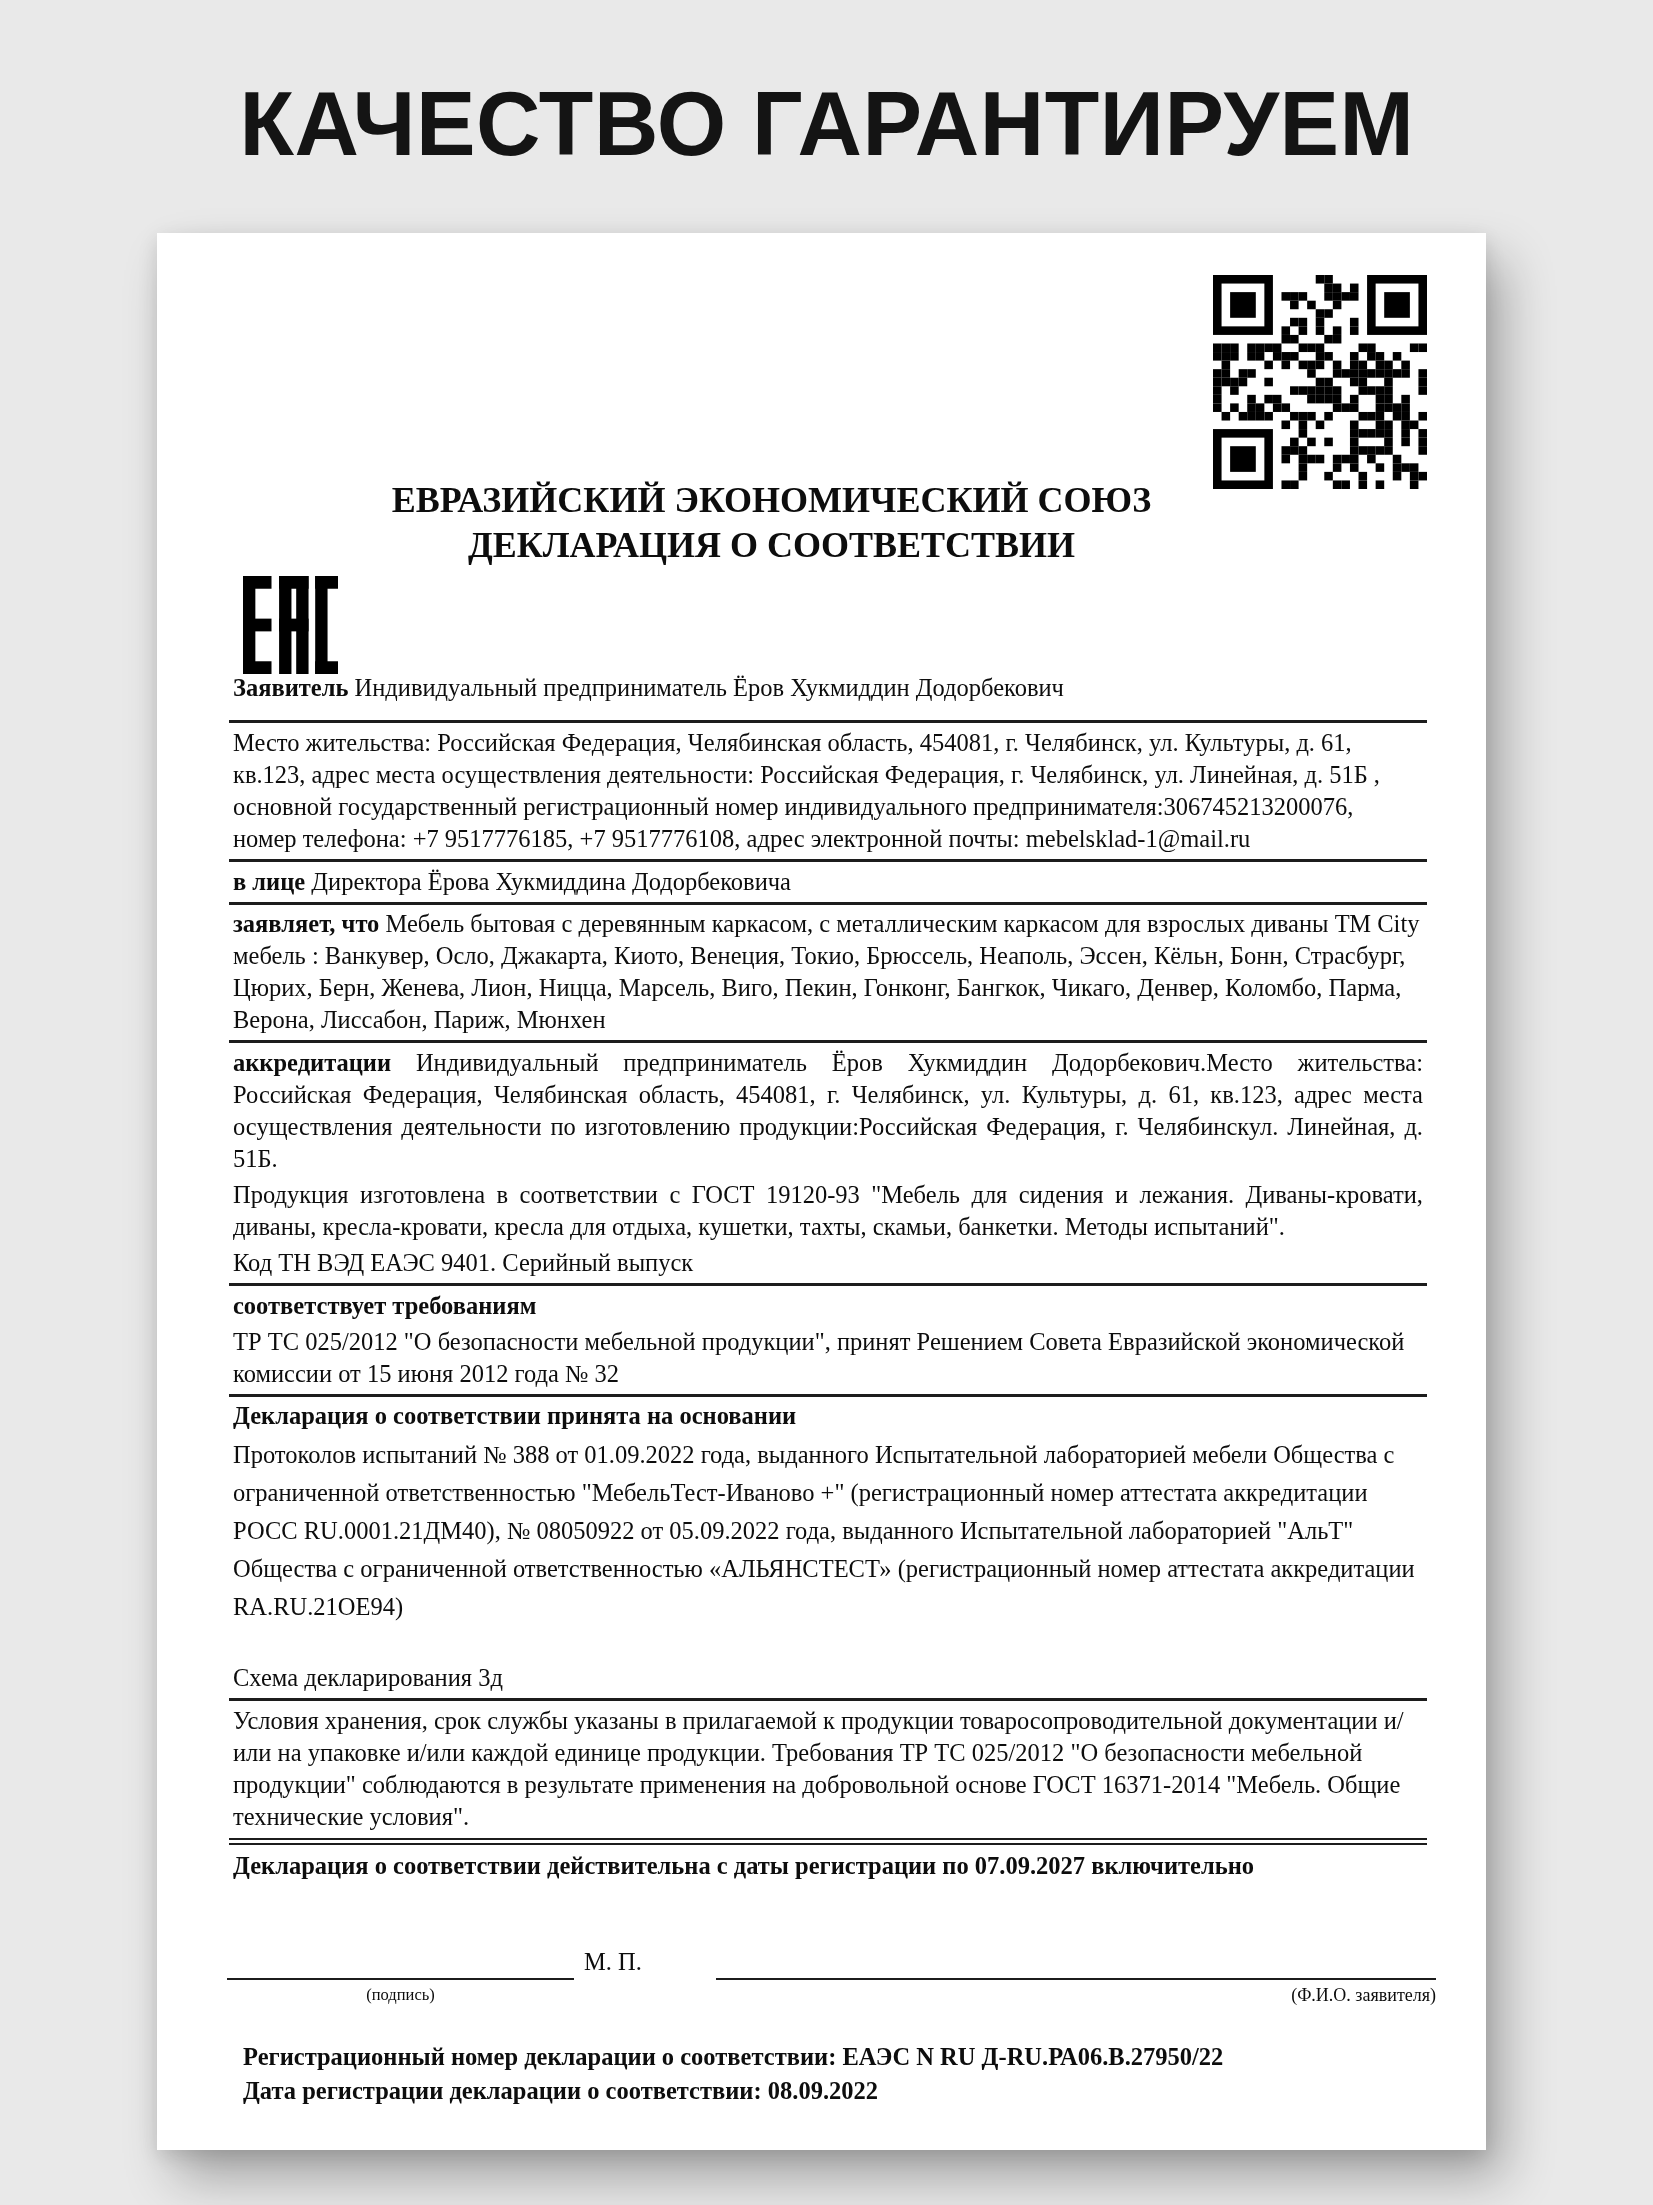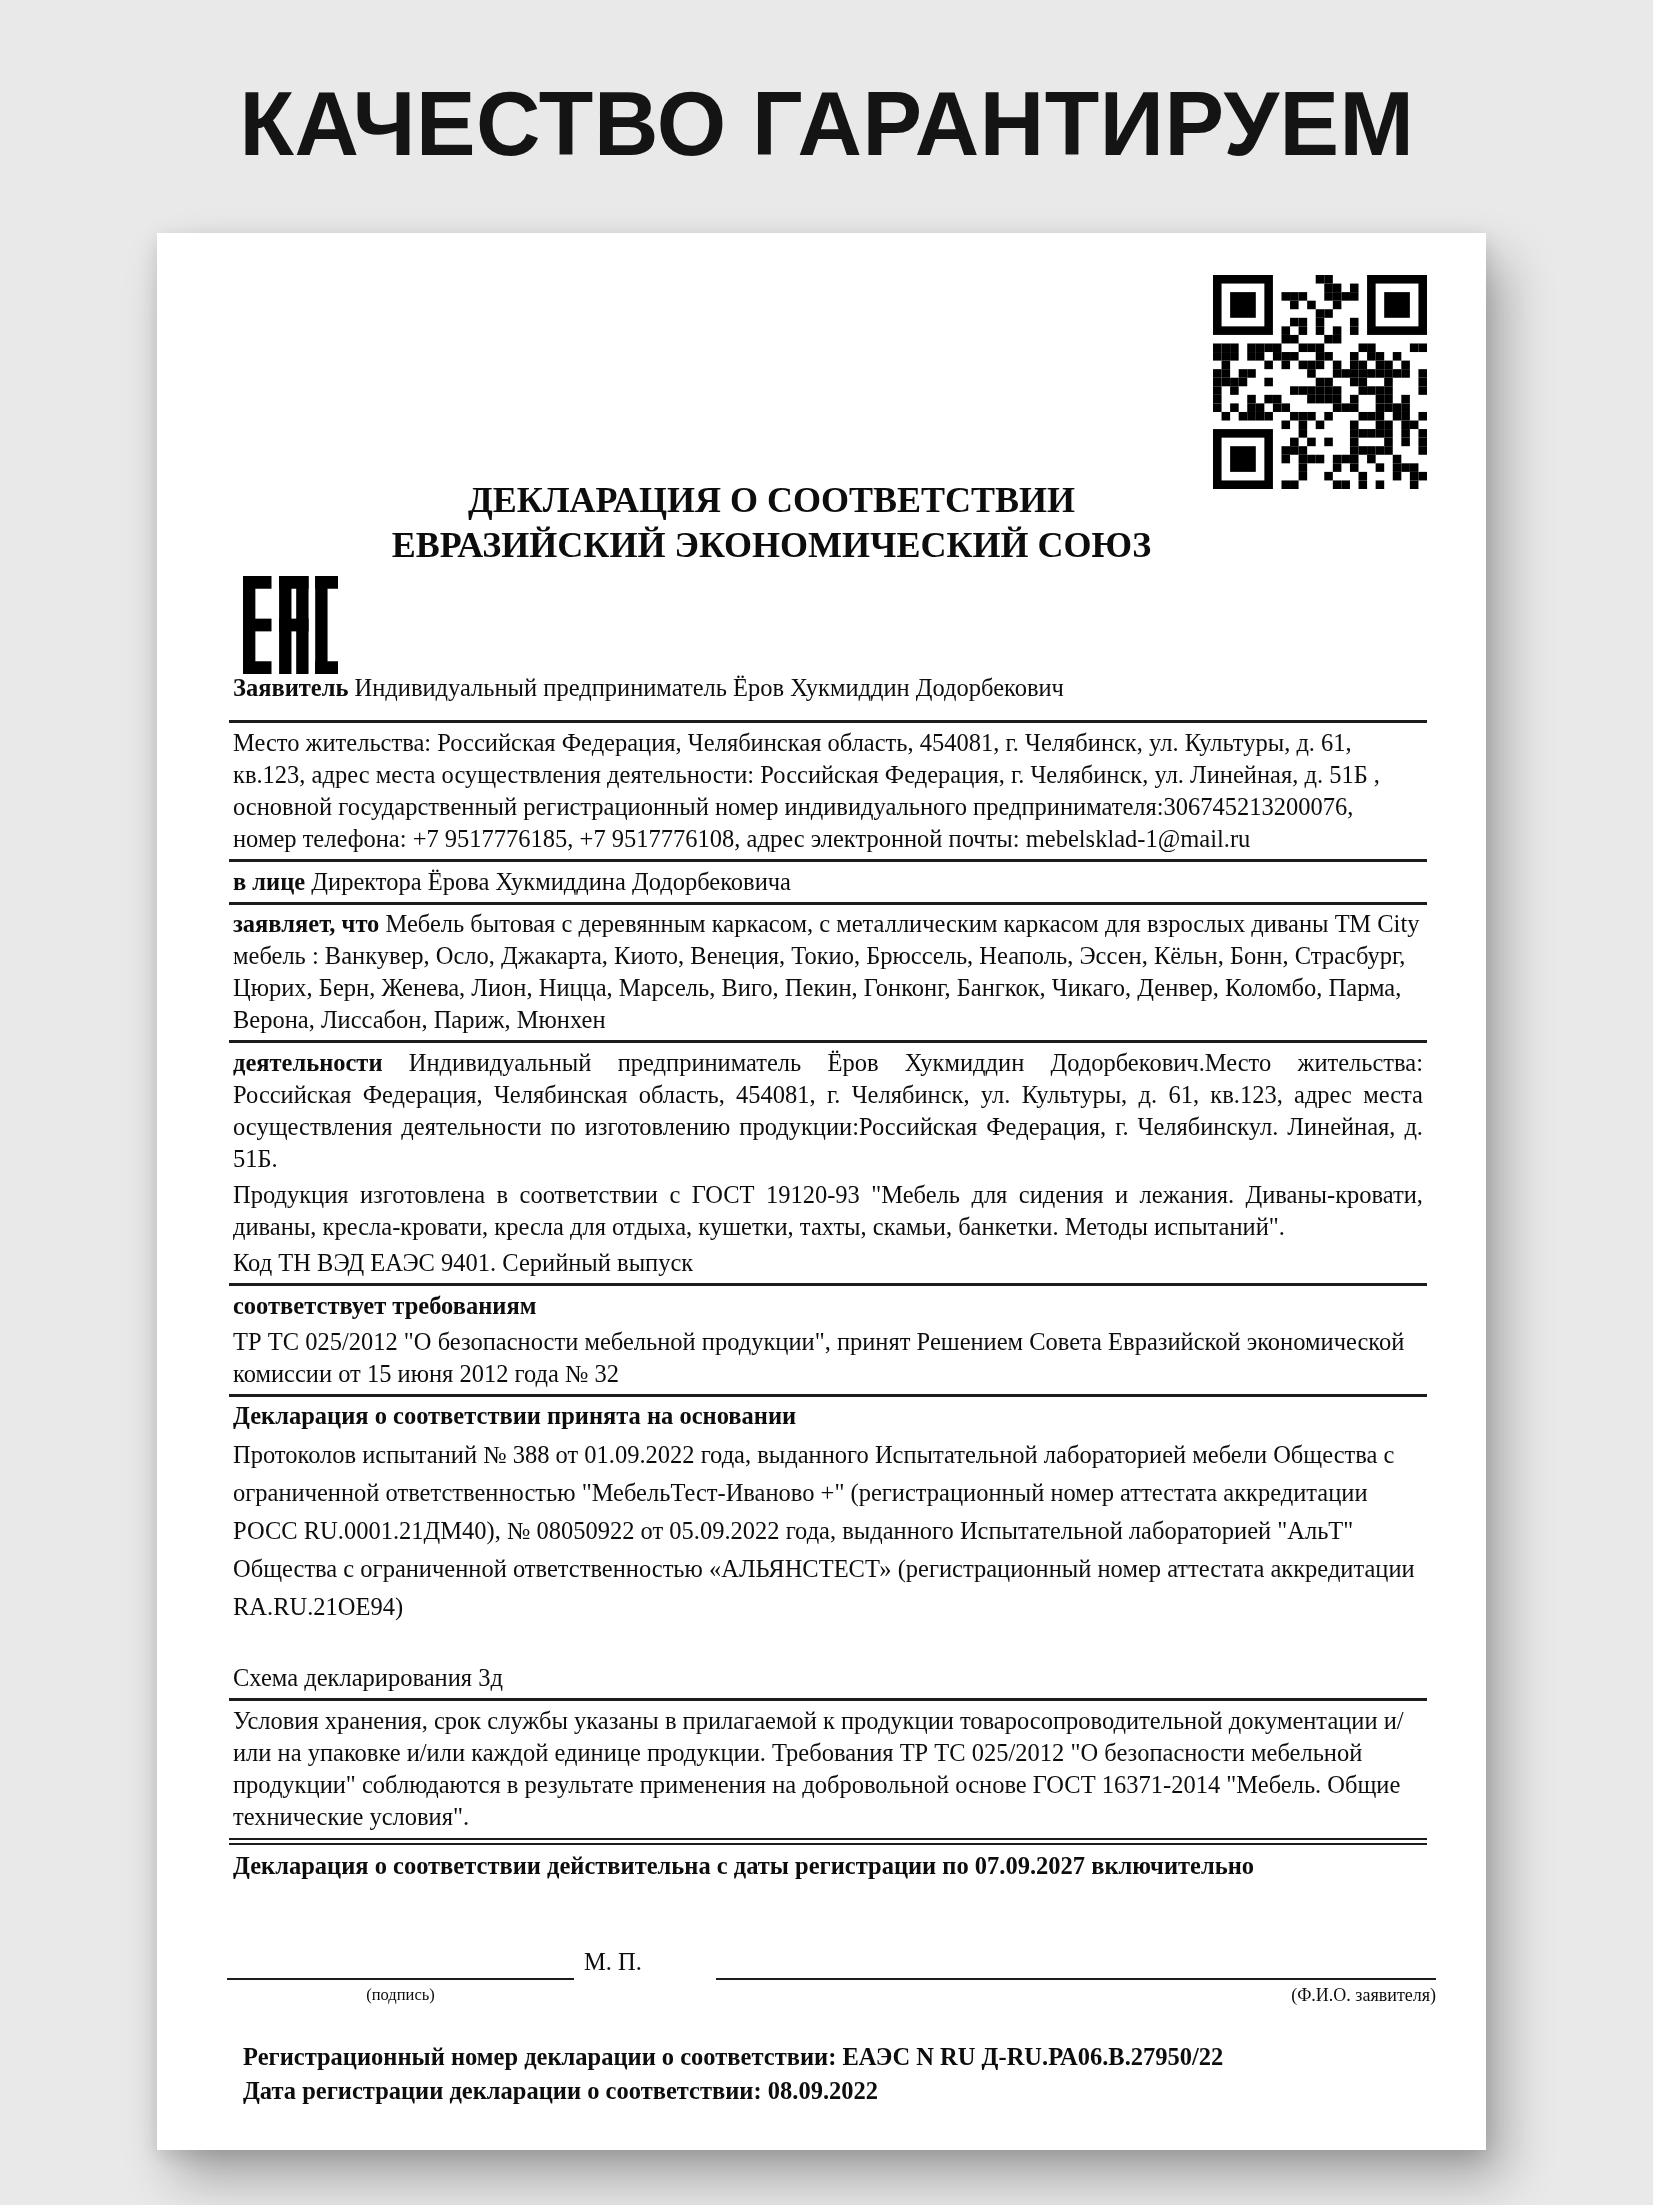--- a/index.html
+++ b/index.html
@@ -285,22 +285,22 @@
           <rect x="252" y="0" width="98" height="98"></rect>
           <rect fill="#fff" x="266" y="14" width="70" height="70"></rect>
           <rect x="280" y="28" width="42" height="42"></rect>
           <rect x="0" y="252" width="98" height="98"></rect>
           <rect fill="#fff" x="14" y="266" width="70" height="70"></rect>
           <rect x="28" y="280" width="42" height="42"></rect>
         </g>
       </svg></div>
 
   <div class="titles">
+    <div>ЕВРАЗИЙСКИЙ ЭКОНОМИЧЕСКИЙ СОЮЗ</div>
     <div>ДЕКЛАРАЦИЯ О СООТВЕТСТВИИ</div>
-    <div>ЕВРАЗИЙСКИЙ ЭКОНОМИЧЕСКИЙ СОЮЗ</div>
   </div>
 
   <div class="eac">
     <svg viewBox="0 0 100 100" width="95" height="98" preserveAspectRatio="none">
       <g fill="#000">
         <rect x="0" y="0" width="13" height="100"></rect>
         <rect x="0" y="0" width="30" height="13"></rect>
         <rect x="0" y="43.5" width="30" height="13"></rect>
         <rect x="0" y="87" width="30" height="13"></rect>
         <rect x="38" y="0" width="13" height="100"></rect>
@@ -316,21 +316,21 @@
 
   <div class="docbody">
     <p><span class="b">Заявитель</span><span> Индивидуальный предприниматель Ёров Хукмиддин Додорбекович</span></p>
     <div class="rule"></div>
     <p>Место жительства: Российская Федерация, Челябинская область, 454081, г. Челябинск, ул. Культуры, д. 61, кв.123, адрес места осуществления деятельности: Российская Федерация, г. Челябинск, ул. Линейная, д. 51Б , основной государственный регистрационный номер индивидуального предпринимателя:306745213200076, номер телефона: +7 9517776185, +7 9517776108, адрес электронной почты: mebelsklad-1@mail.ru</p>
     <div class="rule tight"></div>
     <p class="mt6"><span class="b">в лице</span><span> Директора Ёрова Хукмиддина Додорбековича</span></p>
     <div class="rule tight"></div>
     <p class="mt6"><span class="b">заявляет, что</span><span> Мебель бытовая с деревянным каркасом, с металлическим каркасом для взрослых диваны ТМ City мебель : Ванкувер, Осло, Джакарта, Киото, Венеция, Токио, Брюссель, Неаполь, Эссен, Кёльн, Бонн, Страсбург, Цюрих, Берн, Женева, Лион, Ницца, Марсель, Виго, Пекин, Гонконг, Бангкок, Чикаго, Денвер, Коломбо, Парма, Верона, Лиссабон, Париж, Мюнхен</span></p>
     <div class="rule tight"></div>
-    <p class="mt6 just"><span class="b">деятельности</span><span> Индивидуальный предприниматель Ёров Хукмиддин Додорбекович.Место жительства: Российская Федерация, Челябинская область, 454081, г. Челябинск, ул. Культуры, д. 61, кв.123, адрес места осуществления деятельности по изготовлению продукции:Российская Федерация, г. Челябинскул. Линейная, д. 51Б.</span></p>
+    <p class="mt6 just"><span class="b">аккредитации</span><span> Индивидуальный предприниматель Ёров Хукмиддин Додорбекович.Место жительства: Российская Федерация, Челябинская область, 454081, г. Челябинск, ул. Культуры, д. 61, кв.123, адрес места осуществления деятельности по изготовлению продукции:Российская Федерация, г. Челябинскул. Линейная, д. 51Б.</span></p>
     <p class="just">Продукция изготовлена в соответствии с ГОСТ 19120-93 "Мебель для сидения и лежания. Диваны-кровати, диваны, кресла-кровати, кресла для отдыха, кушетки, тахты, скамьи, банкетки. Методы испытаний".</p>
     <p>Код ТН ВЭД ЕАЭС 9401. Серийный выпуск</p>
     <div class="rule tight"></div>
     <p class="mt6 b">соответствует требованиям</p>
     <p>ТР ТС 025/2012 "О безопасности мебельной продукции", принят Решением Совета Евразийской экономической комиссии от 15 июня 2012 года № 32</p>
     <div class="rule tight"></div>
     <p class="mt6 b">Декларация о соответствии принята на основании</p>
     <p class="protocols">Протоколов испытаний № 388 от 01.09.2022 года, выданного Испытательной лабораторией мебели Общества с ограниченной ответственностью "МебельТест-Иваново +" (регистрационный номер аттестата аккредитации РОСС RU.0001.21ДМ40), № 08050922 от 05.09.2022 года, выданного Испытательной лабораторией "АльТ" Общества с ограниченной ответственностью «АЛЬЯНСТЕСТ» (регистрационный номер аттестата аккредитации RA.RU.21ОЕ94)</p>
     <p>Схема декларирования 3д</p>
     <div class="rule tight"></div>

